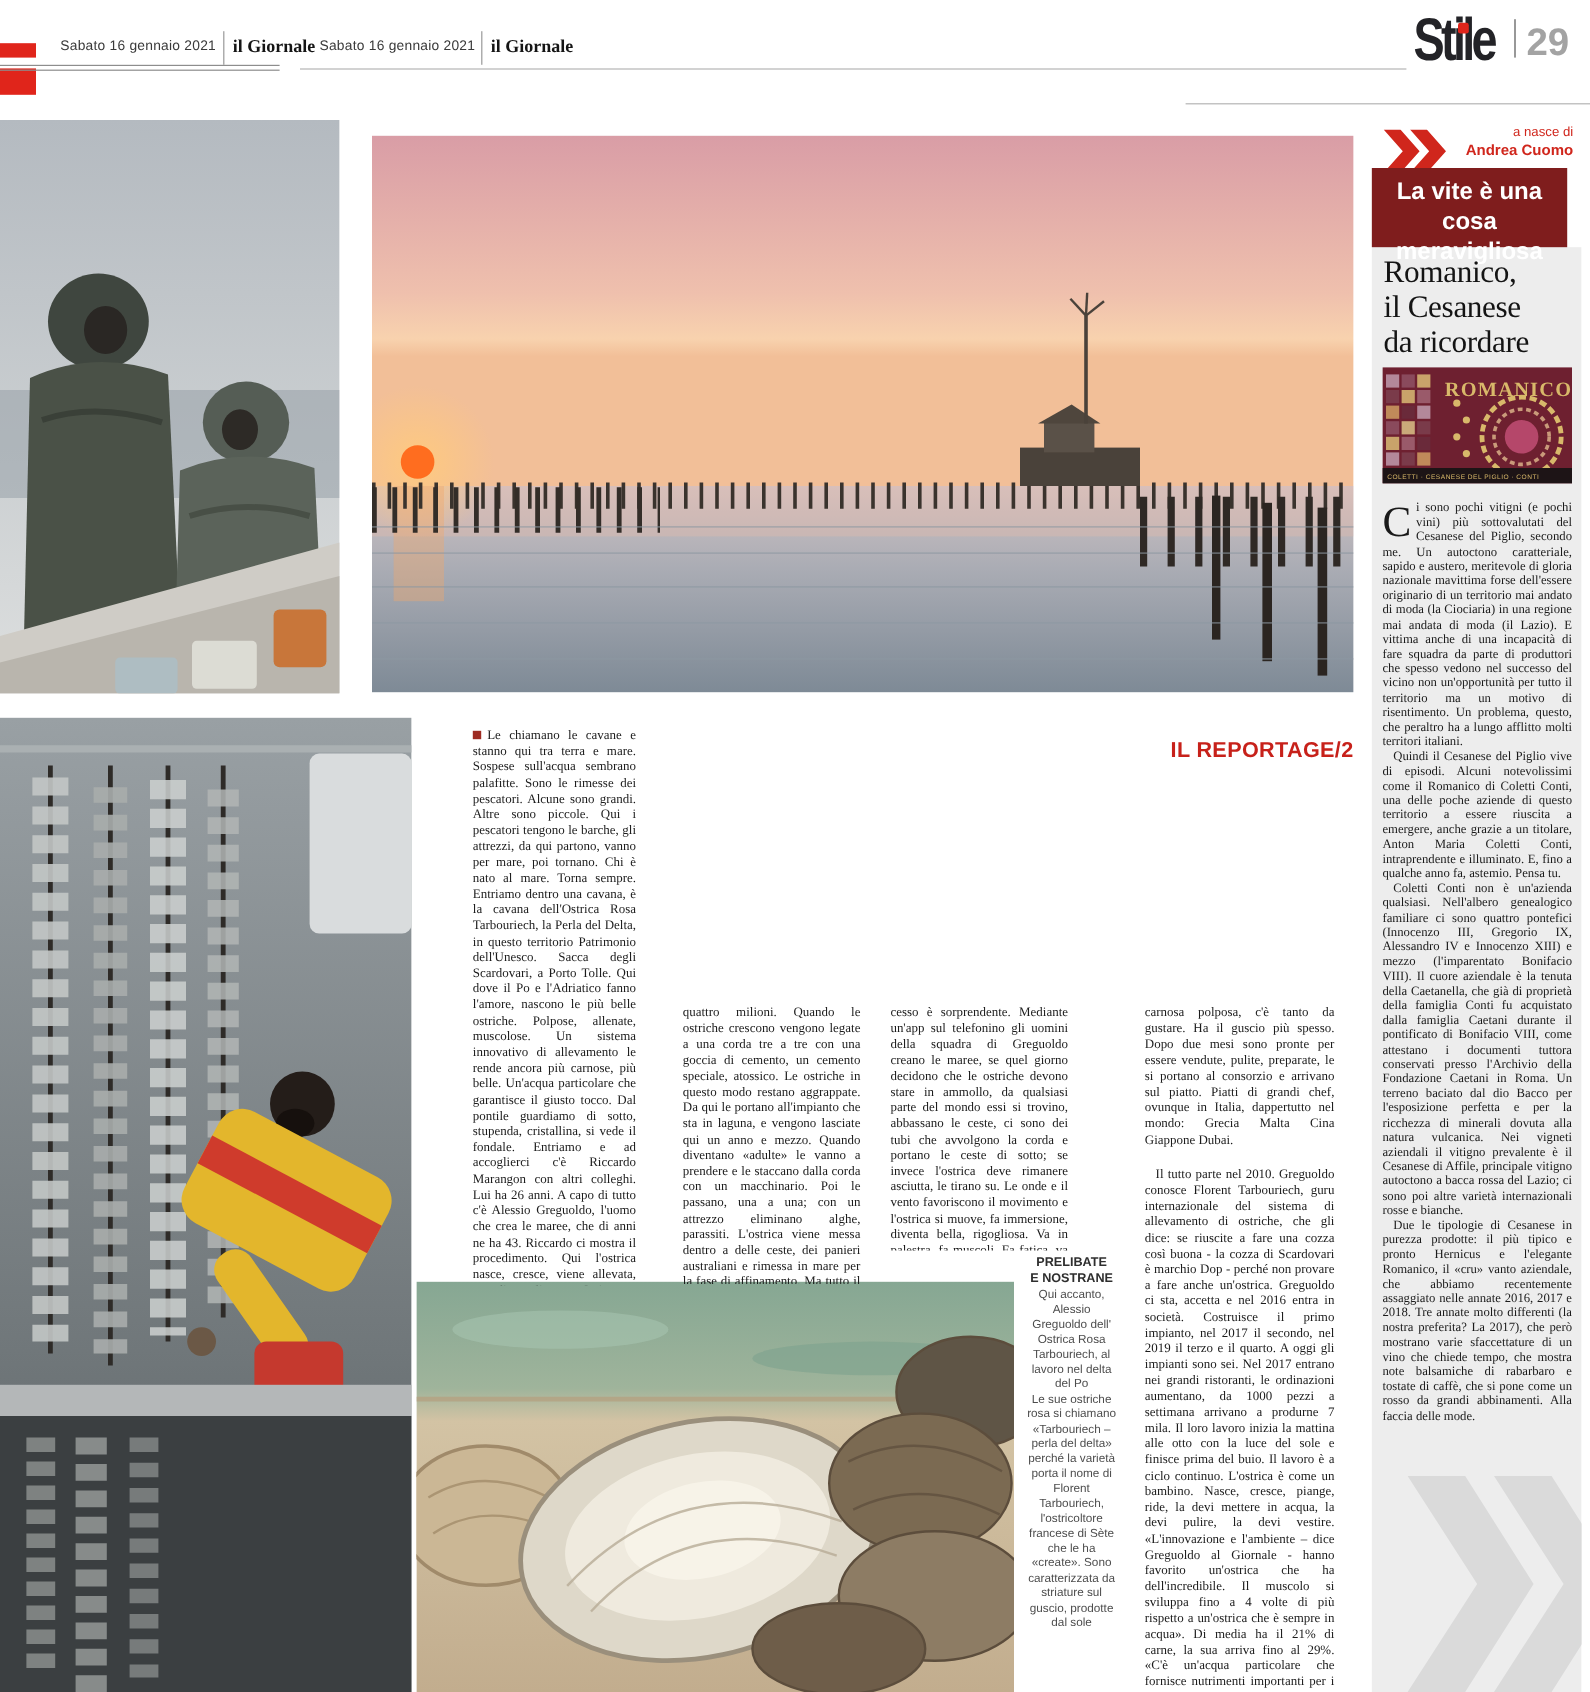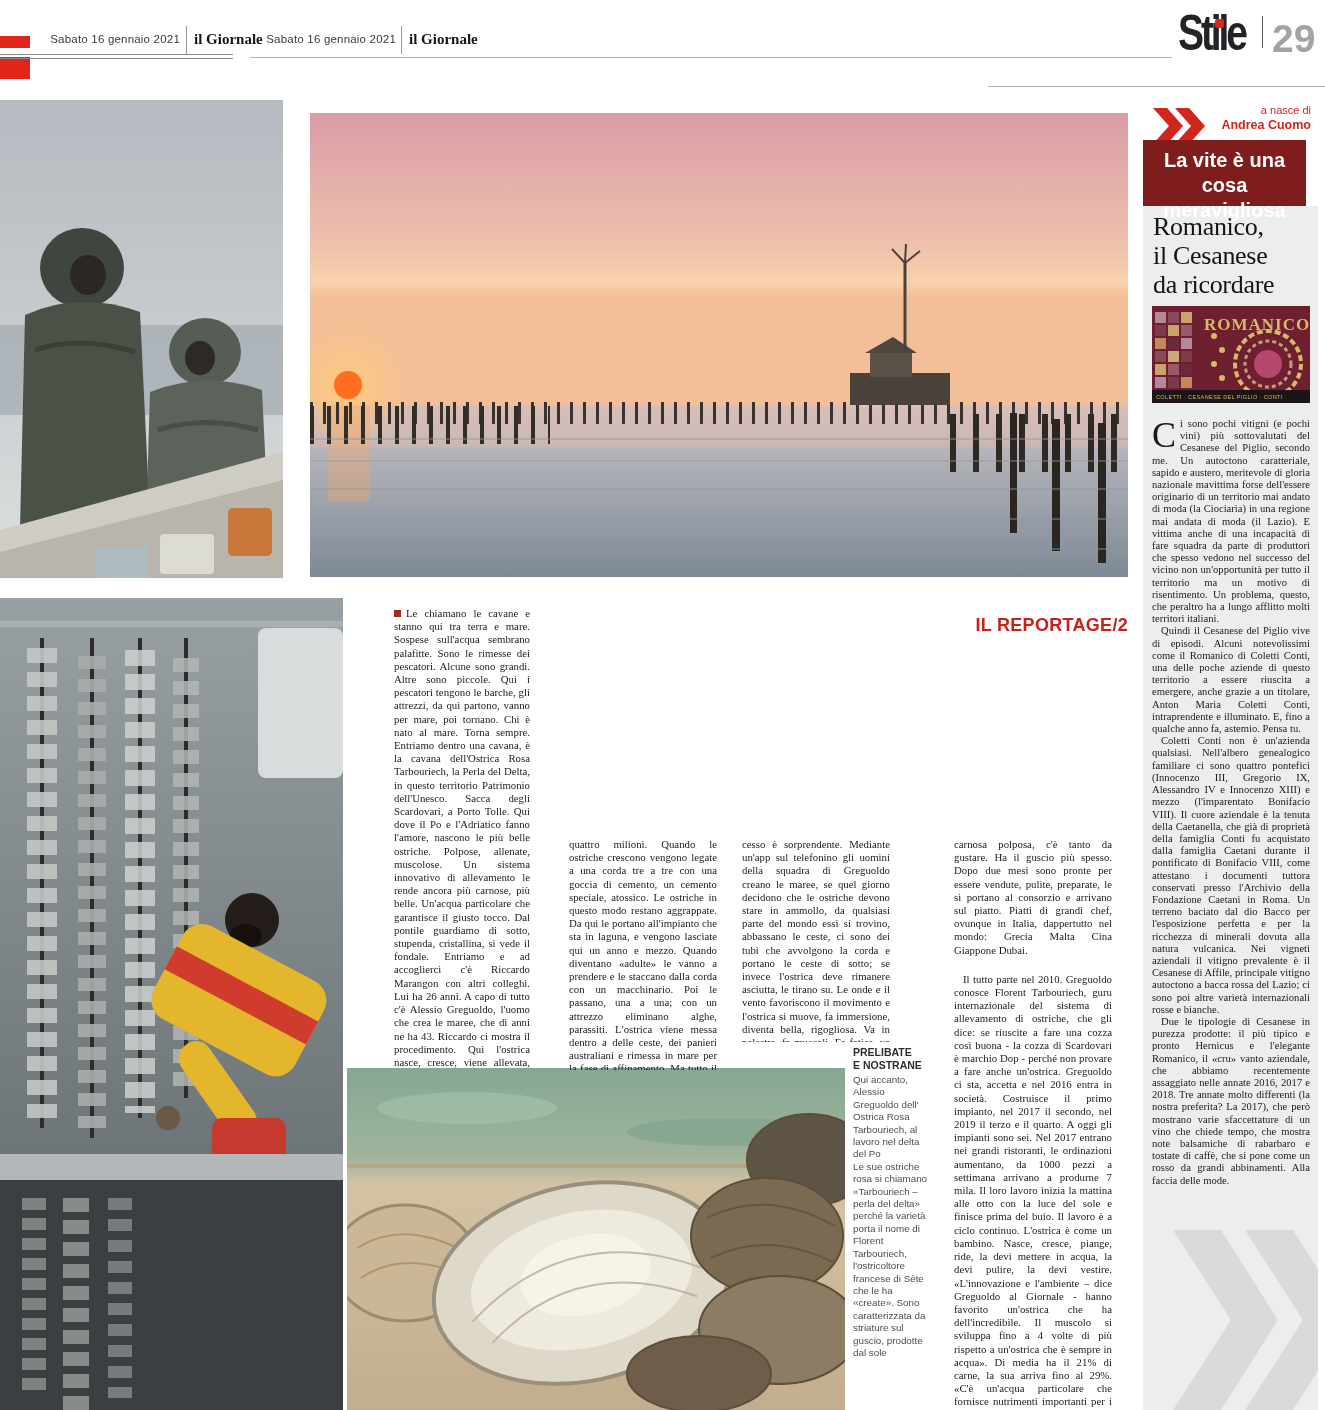--- a/index.html
+++ b/index.html
@@ -15,21 +15,21 @@
            letter-spacing:.2px;white-space:nowrap;}
   .mh-brand{font-size:15px;font-weight:bold;color:#151515;white-space:nowrap;}
   .vdiv{width:1px;background:#9a9a9a;}
   .rule{background:#8d8d8d;height:1px;}
   .rule2{background:#b5b5b5;height:1px;}
 
   .stile{font-family:"Liberation Sans",sans-serif;font-weight:bold;font-size:50px;
          letter-spacing:-4px;color:#232327;transform:scaleX(.78);transform-origin:left top;
          line-height:50px;}
   .stile-dot{width:9px;height:9px;background:#e0251b;border-radius:2px;}
-  .pagenum{font-family:"Liberation Sans",sans-serif;font-weight:bold;font-size:39px;color:#a3a3a3;}
+  .pagenum{font-family:"Liberation Sans",sans-serif;font-weight:bold;font-size:32px;color:#a3a3a3;}
 
   
   .photo{display:block;}
 
   
   .kicker{font-family:"Liberation Sans",sans-serif;font-weight:bold;font-size:18px;
           color:#c7211a;text-align:right;letter-spacing:.3px;margin-top:28px;}
   .headline{text-align:right;font-size:45px;line-height:52px;color:#1d1d1b;
             letter-spacing:-.5px;}
   .headline span{white-space:pre;}
@@ -262,21 +262,21 @@
   </div>
   <div class="abs bodycol" style="left:726px;top:822px;width:180px;height:220px;">
     <p>cesso è sorprendente. Mediante un'app sul telefonino gli uomini della squadra di Greguoldo creano le maree, se quel giorno decidono che le ostriche devono stare in ammollo, da qualsiasi parte del mondo essi si trovino, abbassano le ceste, ci sono dei tubi che avvolgono la corda e portano le ceste di sotto; se invece l'ostrica deve rimanere asciutta, le tirano su. Le onde e il vento favoriscono il movimento e l'ostrica si muove, fa immersione, diventa bella, rigogliosa. Va in palestra, fa muscoli. Fa fatica, va su e giù, giù e su, e il muscolo si ingrossa. L'ostrica di Greguoldo è</p>
   </div>
   <div class="abs bodycol" style="left:938px;top:822px;width:190px;height:588px;">
     <p>carnosa polposa, c'è tanto da gustare. Ha il guscio più spesso. Dopo due mesi sono pronte per essere vendute, pulite, preparate, le si portano al consorzio e arrivano sul piatto. Piatti di grandi chef, ovunque in Italia, dappertutto nel mondo: Grecia Malta Cina Giappone Dubai.</p>
     <p>Il tutto parte nel 2010. Greguoldo conosce Florent Tarbouriech, guru internazionale del sistema di allevamento di ostriche, che gli dice: se riuscite a fare una cozza così buona - la cozza di Scardovari è marchio Dop - perché non provare a fare anche un'ostrica. Greguoldo ci sta, accetta e nel 2016 entra in società. Costruisce il primo impianto, nel 2017 il secondo, nel 2019 il terzo e il quarto. A oggi gli impianti sono sei. Nel 2017 entrano nei grandi ristoranti, le ordinazioni aumentano, da 1000 pezzi a settimana arrivano a produrne 7 mila. Il loro lavoro inizia la mattina alle otto con la luce del sole e finisce prima del buio. Il lavoro è a ciclo continuo. L'ostrica è come un bambino. Nasce, cresce, piange, ride, la devi mettere in acqua, la devi pulire, la devi vestire. «L'innovazione e l'ambiente – dice Greguoldo al Giornale - hanno favorito un'ostrica che ha dell'incredibile. Il muscolo si sviluppa fino a 4 volte di più rispetto a un'ostrica che è sempre in acqua». Di media ha il 21% di carne, la sua arriva fino al 29%. «C'è un'acqua particolare che fornisce nutrimenti importanti per i molluschi. La sapidità dell'animale è inferiore agli altri. Piace anche a chi non è amante delle ostriche». Un'ostrica rosa perché sulla conchiglia i raggi del sole formano striature. Di questo colore.</p>
     <div class="sig">SBett</div>
   </div>
 
-  <div class="abs caption" style="left:853px;top:1046px;width:80px;height:364px;">
+  <div class="abs caption" style="left:853px;top:1046px;width:80px;height:364px;text-align:center;">
     <p class="cap-head">PRELIBATE
 E NOSTRANE</p>
     <div>
         <p class="cap-p">Qui accanto, Alessio Greguoldo dell' Ostrica Rosa Tarbouriech, al lavoro nel delta del Po</p>
         <p class="cap-p">Le sue ostriche rosa si chiamano «Tarbouriech – perla del delta» perché la varietà porta il nome di Florent Tarbouriech, l'ostricoltore francese di Sète che le ha «create». Sono caratterizzata da striature sul guscio, prodotte dal sole</p>
       </div>
   </div>
 
   <div class="abs sidebar" style="left:1143px;top:100px;width:175px;height:1310px;">
     <div class="abs sb-gray" style="left:0;top:106px;width:175px;height:1204px;"></div>

